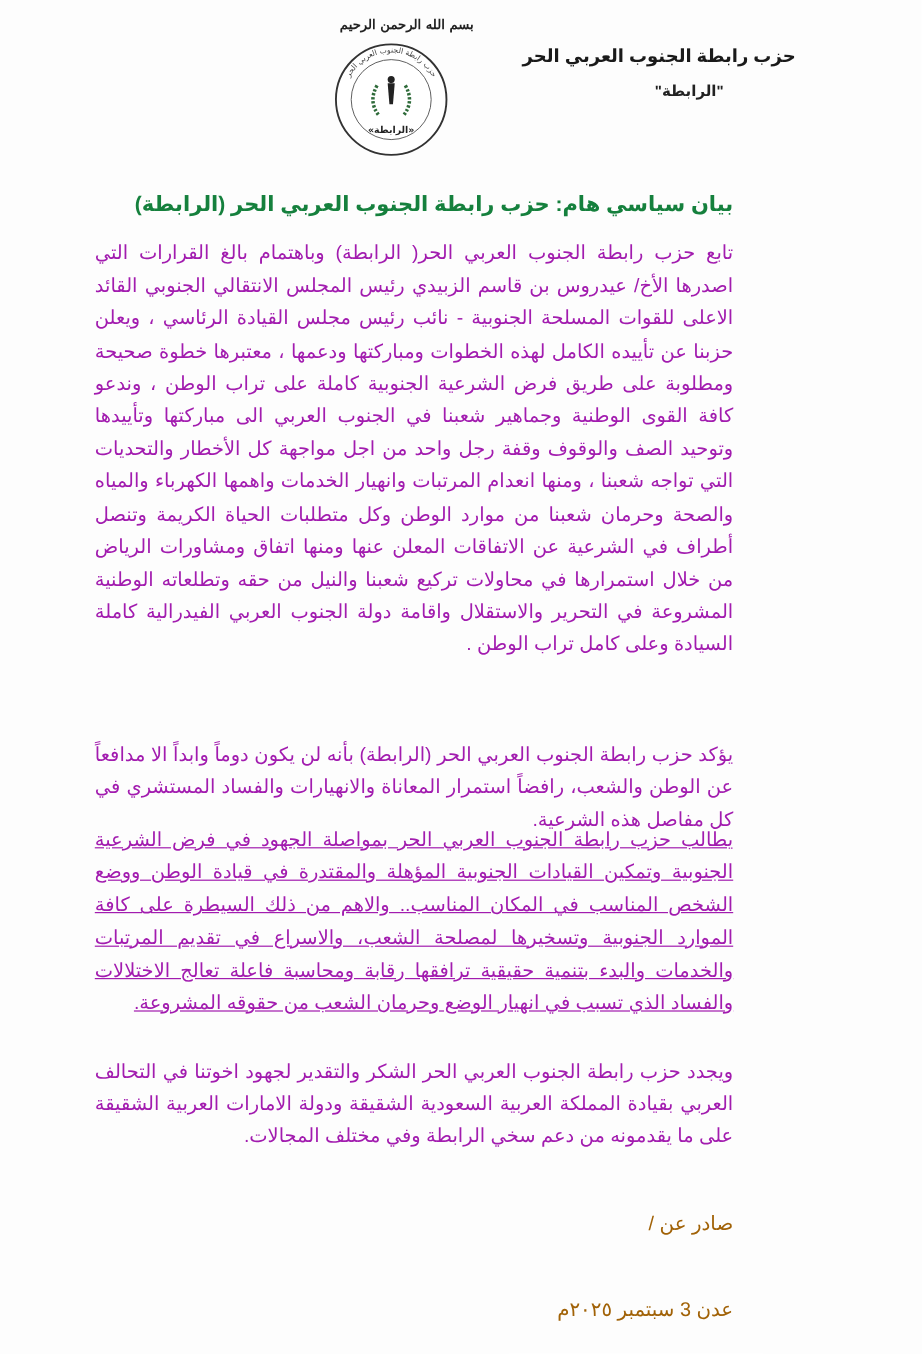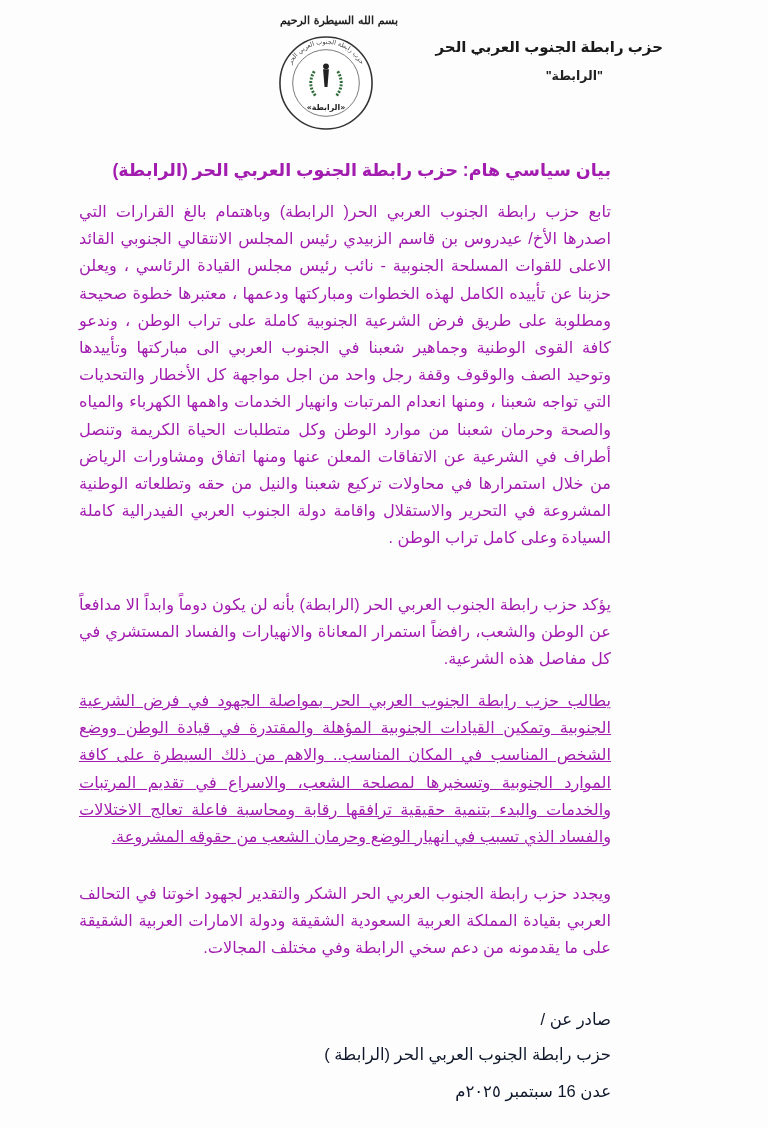--- a/index.html
+++ b/index.html
@@ -6,39 +6,39 @@
   body { width: 768px; height: 1128px; position: relative; overflow: hidden; font-family: "Liberation Sans", "DejaVu Sans", sans-serif; color: #111; }
   .page { position: absolute; inset: 0; background: #fdfdfd; }
 
   .basmala { position: absolute; left: 278px; top: 14px; width: 122px; text-align: center; font-family: "DejaVu Serif", serif; font-size: 11px; font-weight: bold; color: #222; direction: rtl; letter-spacing: -0.5px; }
 
   .seal { position: absolute; left: 277px; top: 34px; width: 98px; height: 98px; }
 
   .header-title { position: absolute; right: 105px; top: 38px; direction: rtl; text-align: right; font-size: 15px; font-weight: bold; color: #1a1a1a; }
   .header-sub { position: absolute; right: 165px; top: 68px; direction: rtl; font-size: 12.5px; font-weight: bold; color: #222; }
 
-  .statement-title { position: absolute; right: 157px; top: 160px; direction: rtl; font-size: 17.5px; font-weight: bold; color: #a21caf; }
+  .statement-title { position: absolute; right: 157px; top: 160px; direction: rtl; font-size: 17.5px; font-weight: bold; color: #15803d; }
 
   .body-text { position: absolute; right: 157px; width: 532px; direction: rtl; text-align: justify; text-align-last: right; font-size: 16.2px; line-height: 27.2px; color: #a21caf; }
   .p1 { top: 198px; }
-  .p2 { top: 591px; }
+  .p2 { top: 616px; }
   .p3 { top: 687px; text-decoration: underline; }
   .p4 { top: 880px; }
 
-  .sign { position: absolute; right: 157px; direction: rtl; font-size: 16.5px; color: #0f172a; }
+  .sign { position: absolute; right: 157px; direction: rtl; font-size: 16.5px; color: #a16207; }
   .sign1 { top: 1010px; }
   .sign2 { top: 1045px; }
   .sign3 { top: 1082px; }
 </style>
 </head>
 <body>
 
 <div class="page">
 
-  <div class="basmala">بسم الله السيطرة الرحيم</div>
+  <div class="basmala">بسم الله الرحمن الرحيم</div>
 
   <svg class="seal" viewBox="0 0 100 100">
     <circle cx="50" cy="50" r="47" fill="#fff" stroke="#333" stroke-width="1.6"></circle>
     <circle cx="50" cy="50" r="34" fill="none" stroke="#555" stroke-width="0.8"></circle>
     <defs>
       <path id="ringpath" d="M 50 50 m -40 0 a 40 40 0 1 1 80 0"></path>
     </defs>
     <text font-size="6.5" fill="#444" font-family="DejaVu Sans, sans-serif">
       <textPath href="#ringpath" startOffset="50%" text-anchor="middle" id="ringtext">حزب رابطة الجنوب العربي الحر</textPath>
     </text>
@@ -55,16 +55,15 @@
   <div class="header-sub">"الرابطة"</div>
 
   <div class="statement-title">بيان سياسي هام: حزب رابطة الجنوب العربي الحر (الرابطة)</div>
 
   <div class="body-text p1">تابع حزب رابطة الجنوب العربي الحر( الرابطة) وباهتمام بالغ القرارات التي اصدرها الأخ/ عيدروس بن قاسم الزبيدي رئيس المجلس الانتقالي الجنوبي القائد الاعلى للقوات المسلحة الجنوبية - نائب رئيس مجلس القيادة الرئاسي ، ويعلن حزبنا عن تأييده الكامل لهذه الخطوات ومباركتها ودعمها ، معتبرها خطوة صحيحة ومطلوبة على طريق فرض الشرعية الجنوبية كاملة على تراب الوطن ، وندعو كافة القوى الوطنية وجماهير شعبنا في الجنوب العربي الى مباركتها وتأييدها وتوحيد الصف والوقوف وقفة رجل واحد من اجل مواجهة كل الأخطار والتحديات التي تواجه شعبنا ، ومنها انعدام المرتبات وانهيار الخدمات واهمها الكهرباء والمياه والصحة وحرمان شعبنا من موارد الوطن وكل متطلبات الحياة الكريمة وتنصل أطراف في الشرعية عن الاتفاقات المعلن عنها ومنها اتفاق ومشاورات الرياض من خلال استمرارها في محاولات تركيع شعبنا والنيل من حقه وتطلعاته الوطنية المشروعة في التحرير والاستقلال واقامة دولة الجنوب العربي الفيدرالية كاملة السيادة وعلى كامل تراب الوطن .</div>
   <div class="body-text p2">يؤكد حزب رابطة الجنوب العربي الحر (الرابطة) بأنه لن يكون دوماً وابداً الا مدافعاً عن الوطن والشعب، رافضاً استمرار المعاناة والانهيارات والفساد المستشري في كل مفاصل هذه الشرعية.</div>
   <div class="body-text p3">يطالب حزب رابطة الجنوب العربي الحر بمواصلة الجهود في فرض الشرعية الجنوبية وتمكين القيادات الجنوبية المؤهلة والمقتدرة في قيادة الوطن ووضع الشخص المناسب في المكان المناسب.. والاهم من ذلك السيطرة على كافة الموارد الجنوبية وتسخيرها لمصلحة الشعب، والاسراع في تقديم المرتبات والخدمات والبدء بتنمية حقيقية ترافقها رقابة ومحاسبة فاعلة تعالج الاختلالات والفساد الذي تسبب في انهيار الوضع وحرمان الشعب من حقوقه المشروعة.</div>
   <div class="body-text p4">ويجدد حزب رابطة الجنوب العربي الحر الشكر والتقدير لجهود اخوتنا في التحالف العربي بقيادة المملكة العربية السعودية الشقيقة ودولة الامارات العربية الشقيقة على ما يقدمونه من دعم سخي الرابطة وفي مختلف المجالات.</div>
 
   <div class="sign sign1">صادر عن /</div>
-  <div class="sign sign2">حزب رابطة الجنوب العربي الحر (الرابطة )</div>
-  <div class="sign sign3">عدن 16 سبتمبر ٢٠٢٥م</div>
+  <div class="sign sign3">عدن 3 سبتمبر ٢٠٢٥م</div>
 
 </div>
 
 </body></html>

